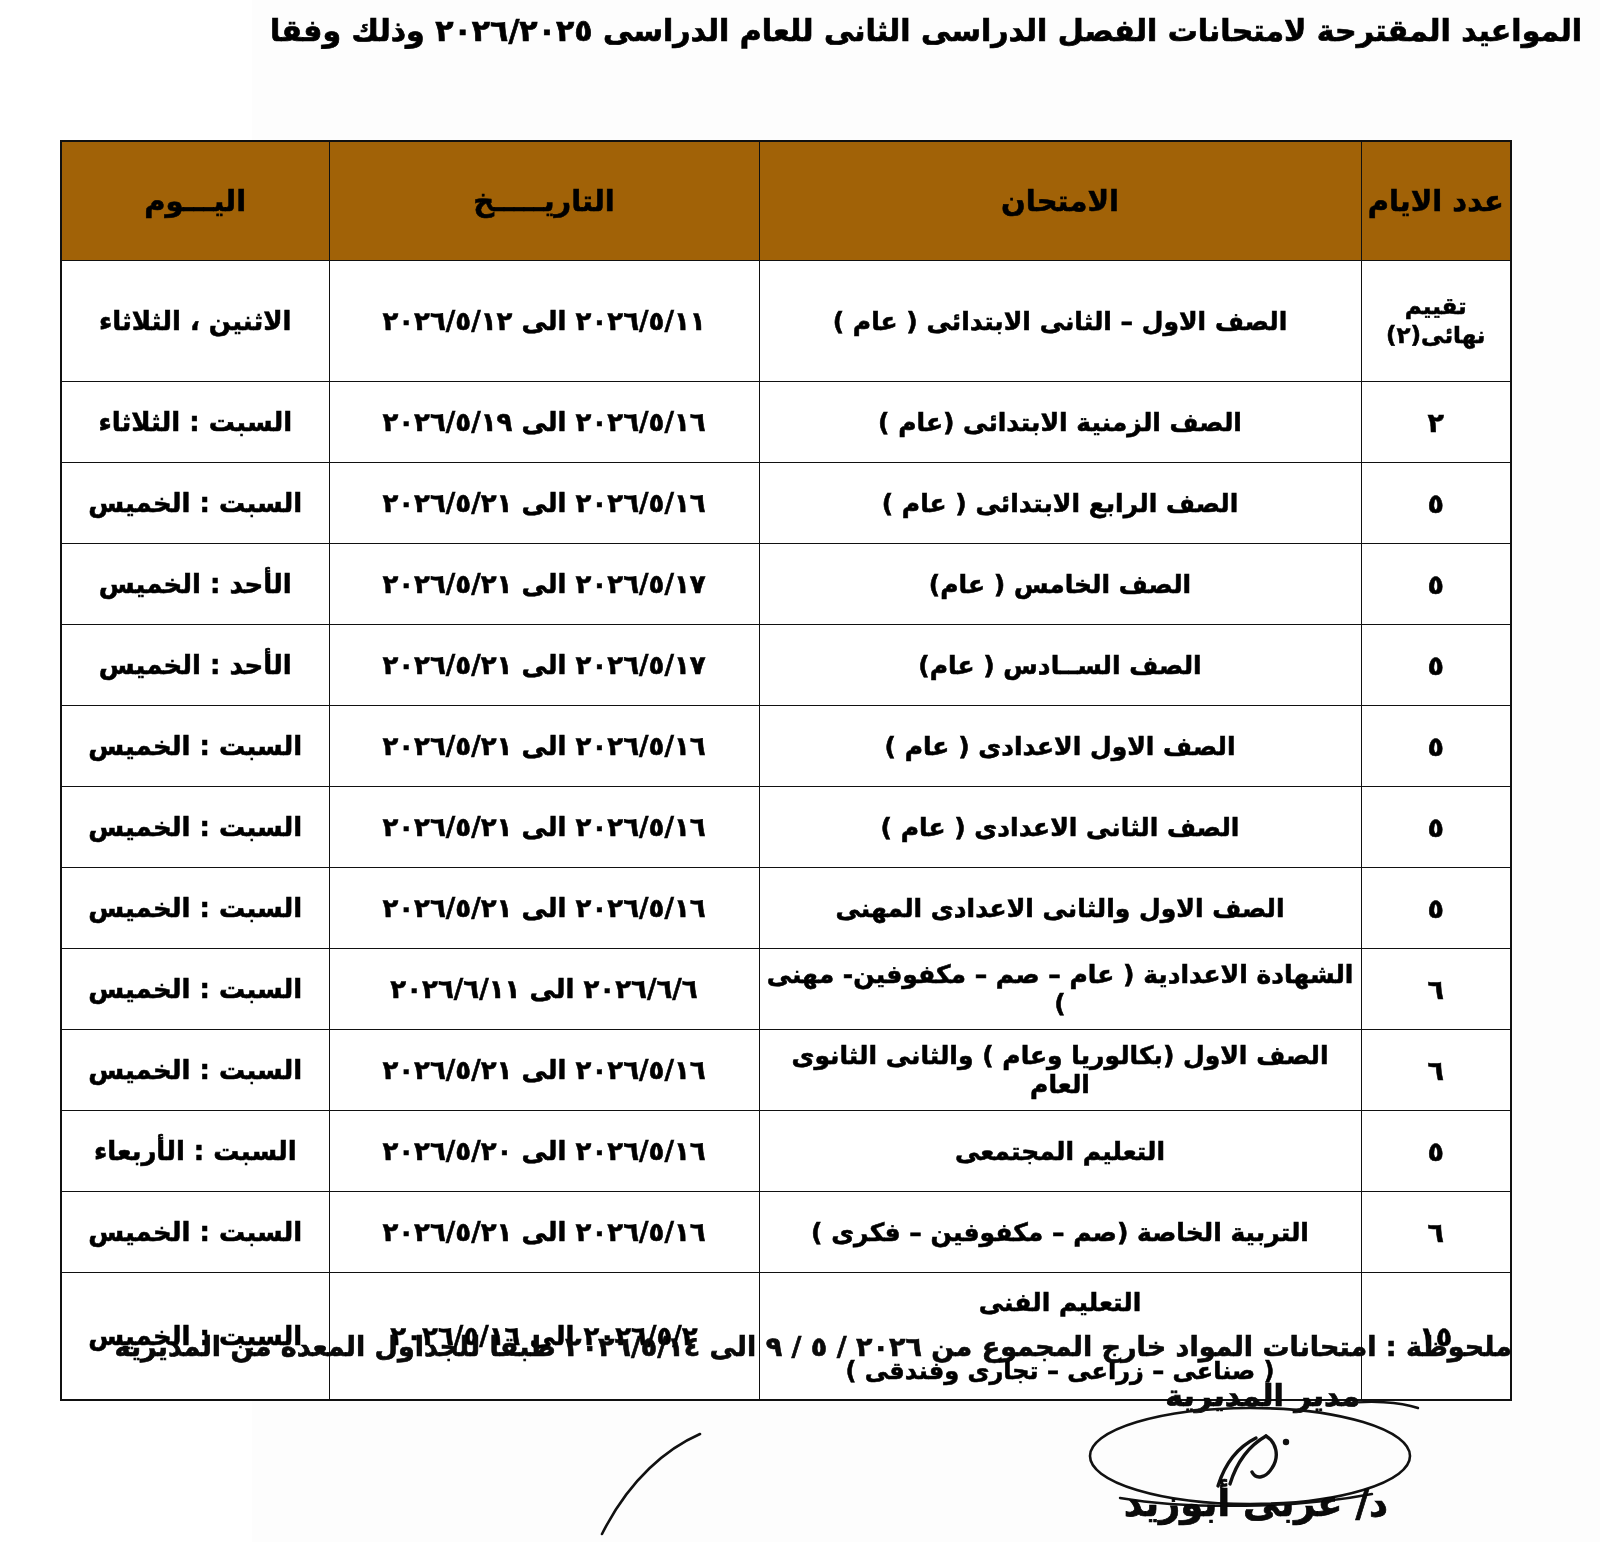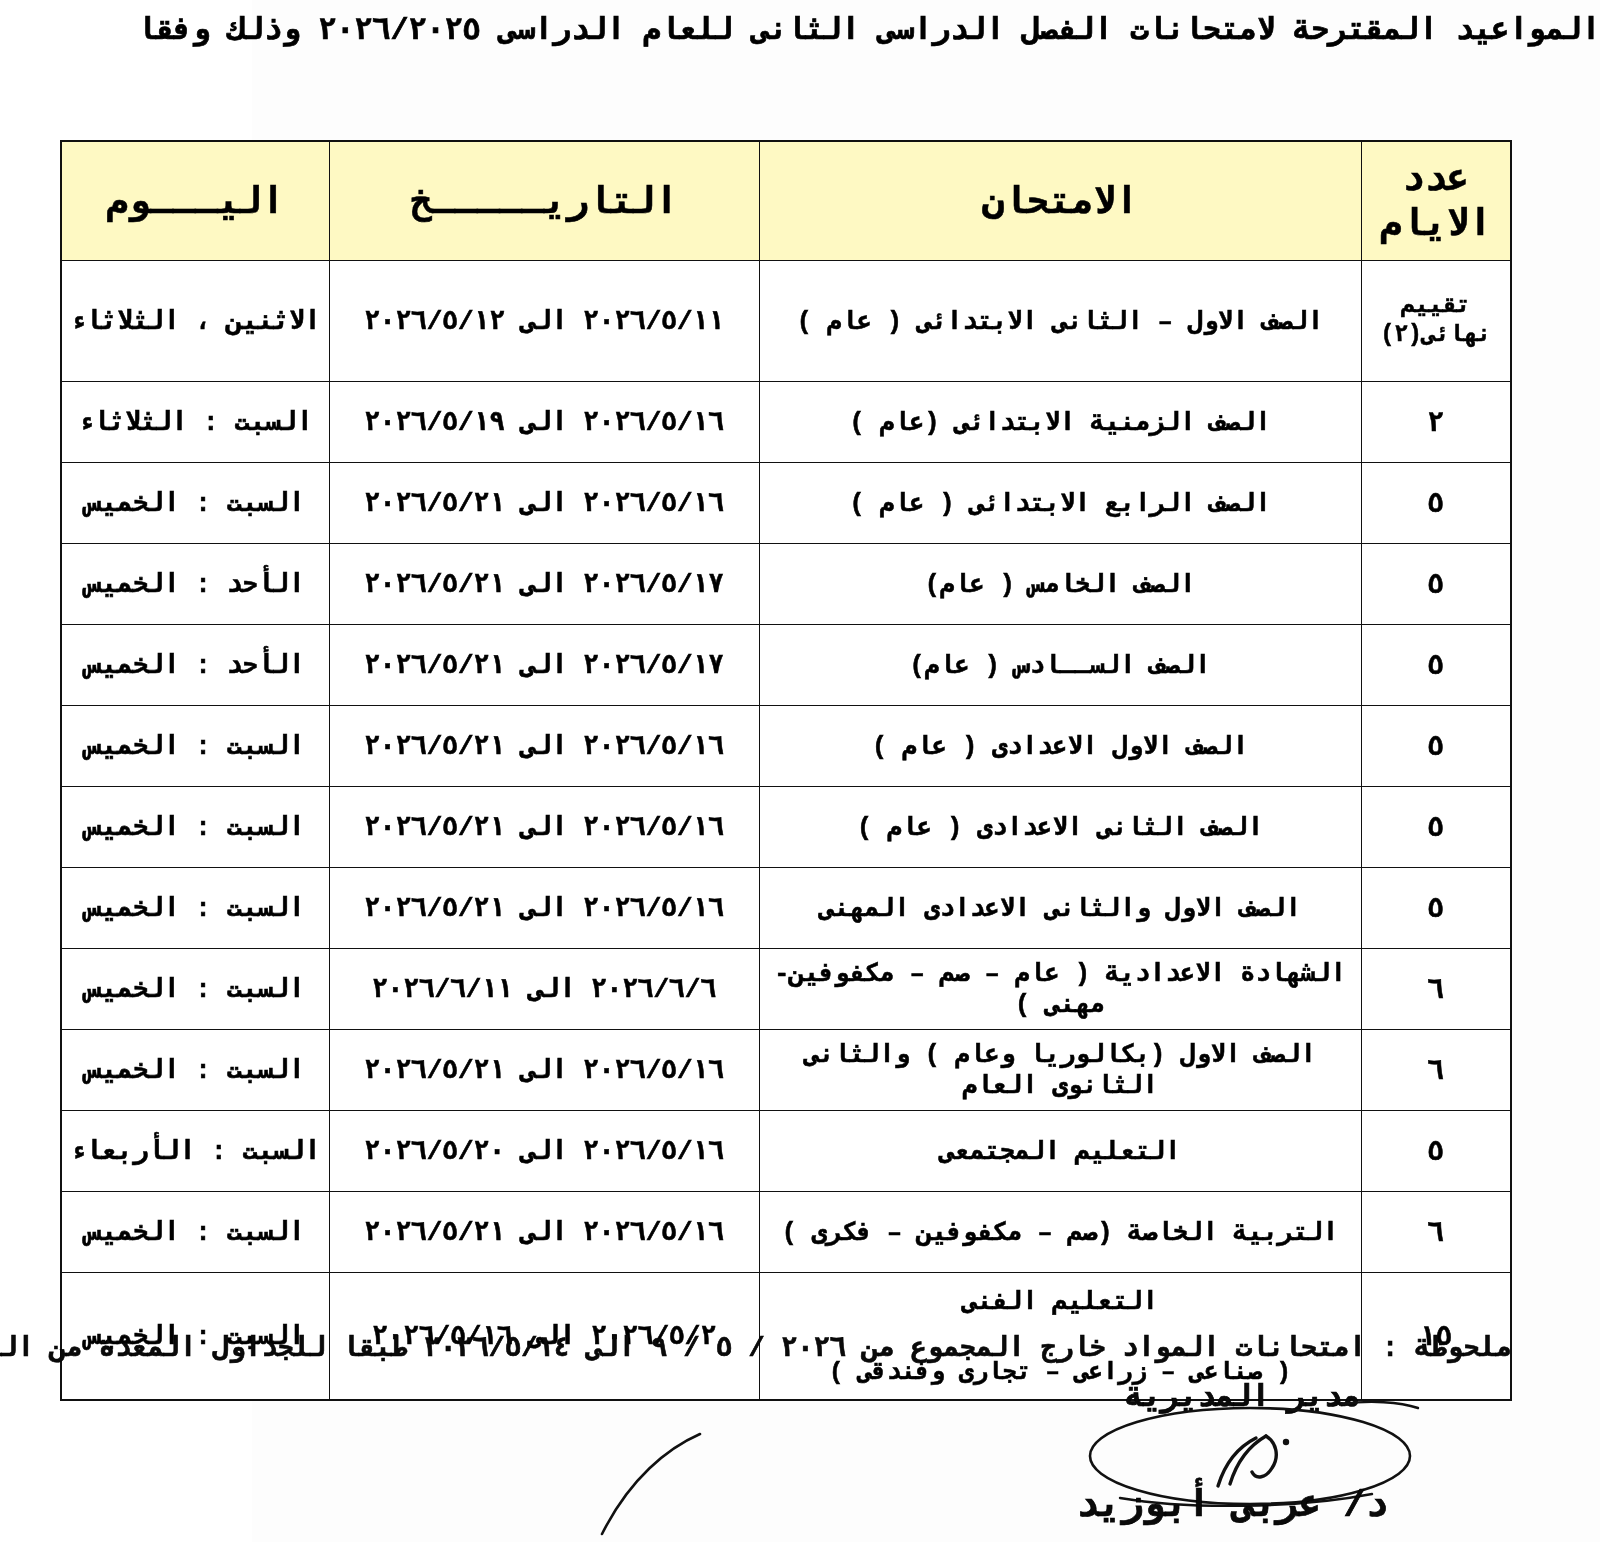--- a/index.html
+++ b/index.html
@@ -15,21 +15,20 @@
     font-family: "DejaVu Sans", "Liberation Sans", sans-serif;
     color: #0a0a0a;
     position: relative;
   }
 
   .page {
     position: relative;
     width: 1348px;
     height: 1542px;
     background: #fdfdfd;
-    font-family: Liberation Mono, monospace;
   }
 
   
   .doc-title {
     text-align: center;
     padding-top: 8px;
   }
   .doc-title .line {
     font-size: 30px;
     font-weight: bold;
@@ -57,23 +56,23 @@
   }
   table.sched th,
   table.sched td {
     border: 1.6px solid #111;
     text-align: center;
     vertical-align: middle;
     color: #000;
     -webkit-text-stroke: 0.55px #000;
   }
   thead th {
-    background: #fef9c3;
+    background: #a16207;
     height: 116px;
-    font-size: 37px;
+    font-size: 29px;
     font-weight: bold;
     border-bottom: 2.5px solid #111;
   }
   .col-day    { width: 268px; }
   .col-date   { width: 430px; }
   .col-exam   { width: 602px; }
   .col-days   { width: 150px; }
 
   tbody td {
     height: 72px;

